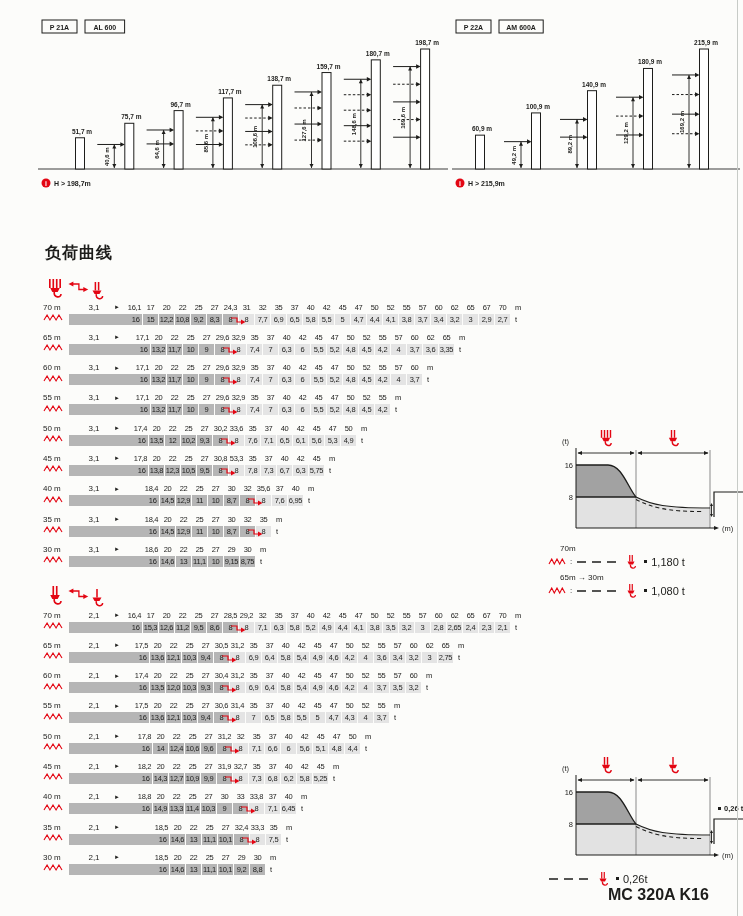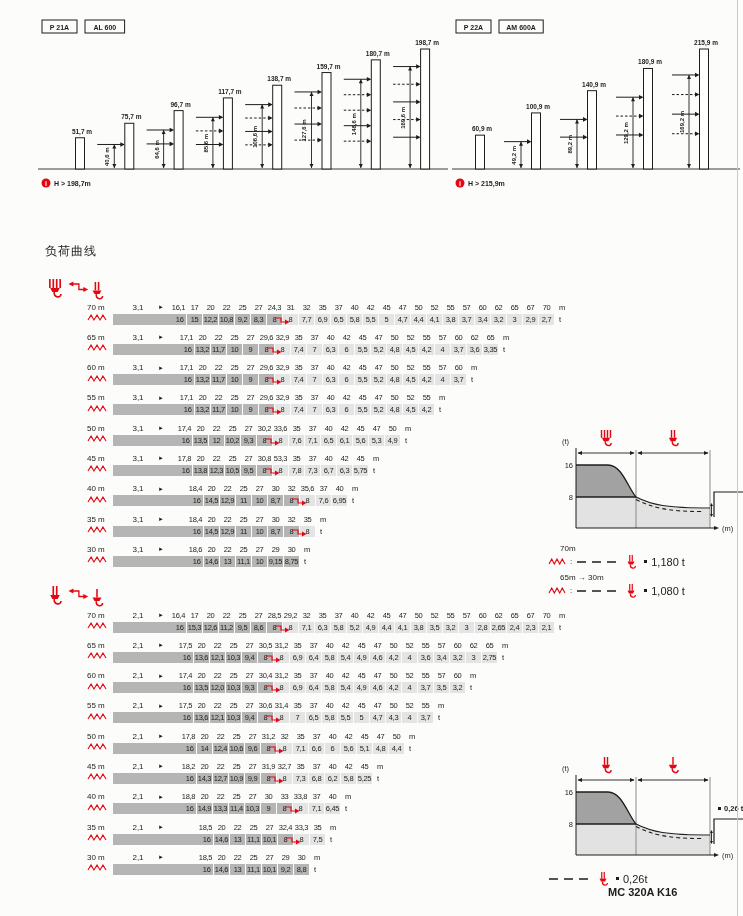--- a/index.html
+++ b/index.html
@@ -1,44 +1,44 @@
 <!DOCTYPE html>
 <html><head>
 <meta charset="utf-8">
 <style>
   html,body{margin:0;padding:0;background:#fff;}
   .page{position:relative;width:743px;height:916px;background:#fcfcfa;
         font-family:"Liberation Sans",sans-serif;color:#1d1d1b;overflow:hidden;}
   .page-edge{position:absolute;right:5px;top:0;width:1px;height:916px;background:#c7cbc7;}
-  .section-title{position:absolute;left:45px;top:243px;font-size:12px;font-weight:normal;letter-spacing:1px;}
+  .section-title{position:absolute;left:45px;top:243px;font-size:16px;font-weight:bold;letter-spacing:1px;}
   .tbl-icon{position:absolute;left:45px;}
   .ltable{position:absolute;left:43px;}
   .trow{height:24px;margin-bottom:6.3px;position:relative;}
-  .thl,.tll{display:flex;align-items:center;height:12px;font-size:7.5px;white-space:nowrap;margin-left:44px;}
+  .thl,.tll{display:flex;align-items:center;height:12px;font-size:7.5px;white-space:nowrap;}
   .jib{width:38px;font-size:8px;}
   .minr{width:26px;text-align:center;font-size:8px;}
   .tri{width:20px;text-align:center;font-size:6px;}
   .rcell{width:15px;margin-right:1px;text-align:center;letter-spacing:-0.3px;flex:none;}
   .lcell{width:15px;margin-right:1px;text-align:center;height:11px;line-height:11px;
          letter-spacing:-0.3px;position:relative;flex:none;}
   .dark{background:#b5b5b5;}
   .light{background:#e4e4e4;}
   .zz{width:26px;flex:none;}
   .leadbar{height:11px;background:#b5b5b5;margin-right:1px;text-align:right;
            padding-right:2px;line-height:11px;box-sizing:border-box;flex:none;}
   .unit{margin-left:4px;font-size:7.5px;}
   .elbow{position:absolute;left:-10px;top:1px;pointer-events:none;}
   .inset{position:absolute;width:200px;}
   .leg{margin-top:2px;font-size:8px;}
   .leg-entry{margin-bottom:4px;}
   .leg-head{font-size:8px;margin-left:12px;margin-bottom:1px;}
   .leg-line{display:flex;align-items:center;gap:4px;}
   .eqsq{display:inline-block;width:3px;height:3px;background:#1d1d1b;flex:none;}
   .leg-val{font-size:11px;}
-  .footer{position:absolute;left:608px;top:886px;font-size:11px;font-weight:bold;}
+  .footer{position:absolute;left:608px;top:886px;font-size:16px;font-weight:bold;}
   .diag{position:absolute;}
 </style>
 </head>
 <body>
 
 <div class="page">
   <svg id="diag1" class="diag" style="left:36px;top:14px;" width="412" height="192">
       <rect x="6" y="6" width="35" height="13" fill="none" stroke="#1d1d1b" stroke-width="1"></rect>
       <text x="23.5" y="15.5" font-size="7" fill="#1d1d1b" font-family="Liberation Sans, sans-serif" text-anchor="middle" font-weight="bold">P 21A</text>
       <rect x="49" y="6" width="39.599999999999994" height="13" fill="none" stroke="#1d1d1b" stroke-width="1"></rect>

